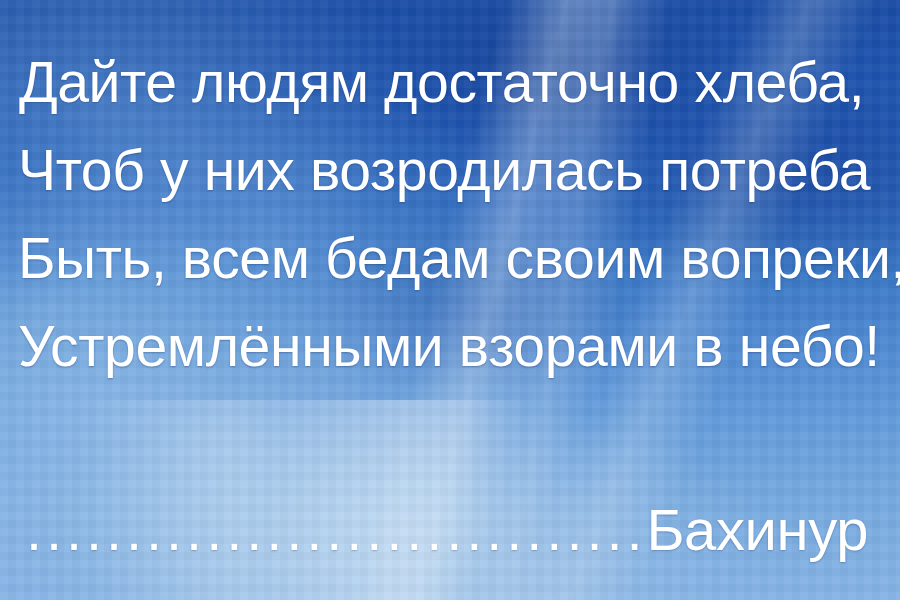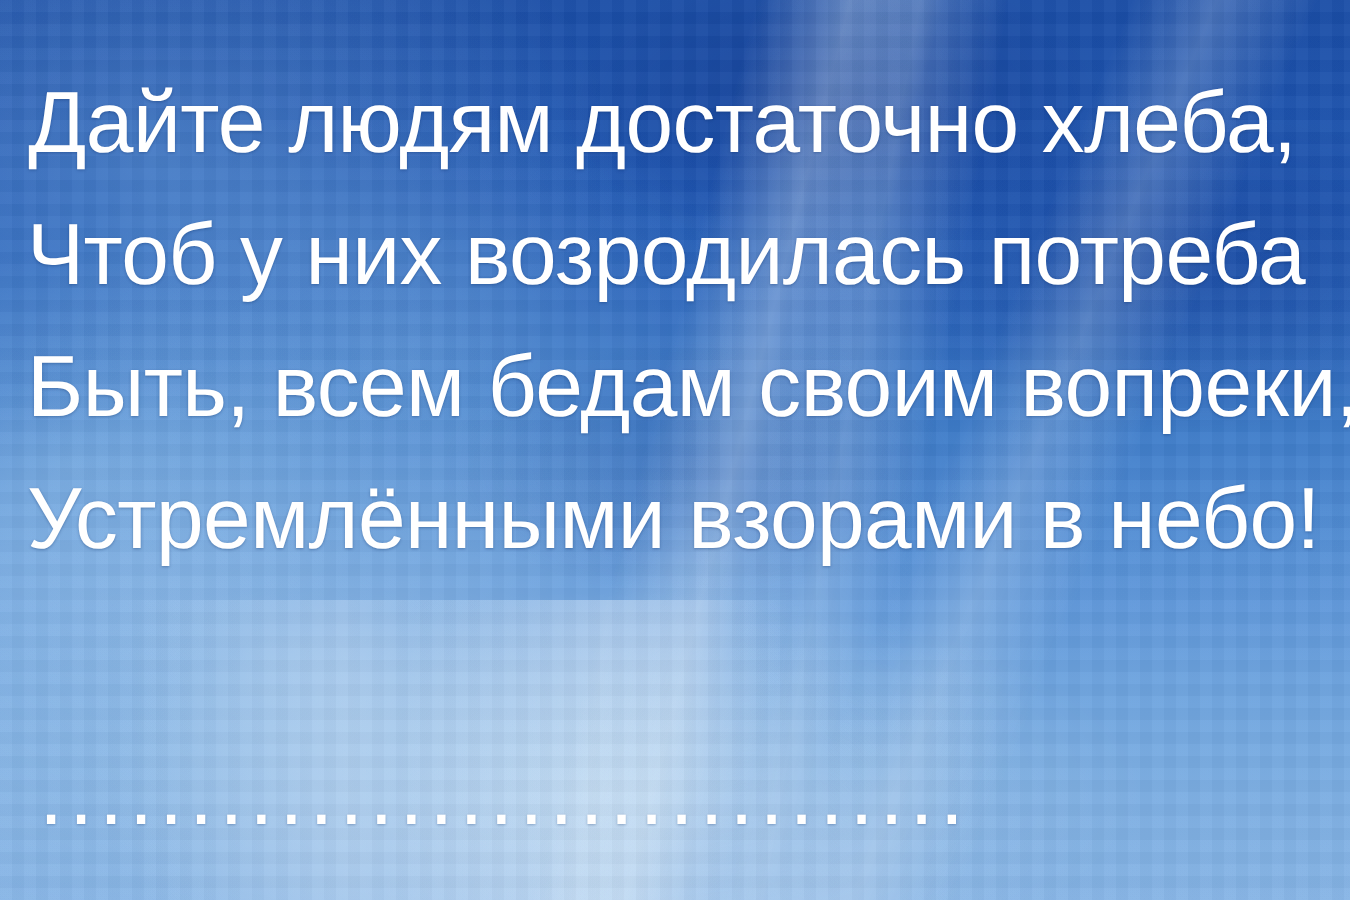--- a/index.html
+++ b/index.html
@@ -157,15 +157,16 @@
 
   <div class="poem">
     <div class="poem-line">Дайте людям достаточно хлеба,</div>
     <div class="poem-line">Чтоб у них возродилась потреба</div>
     <div class="poem-line">Быть, всем бедам своим вопреки,</div>
     <div class="poem-line">Устремлёнными взорами в небо!</div>
   </div>
 
   <div class="signature">
     <span class="signature-dots">...............................</span>
+    <span class="signature-name">Бахинур</span>
   </div>
 
 </div>
 
 </body></html>

